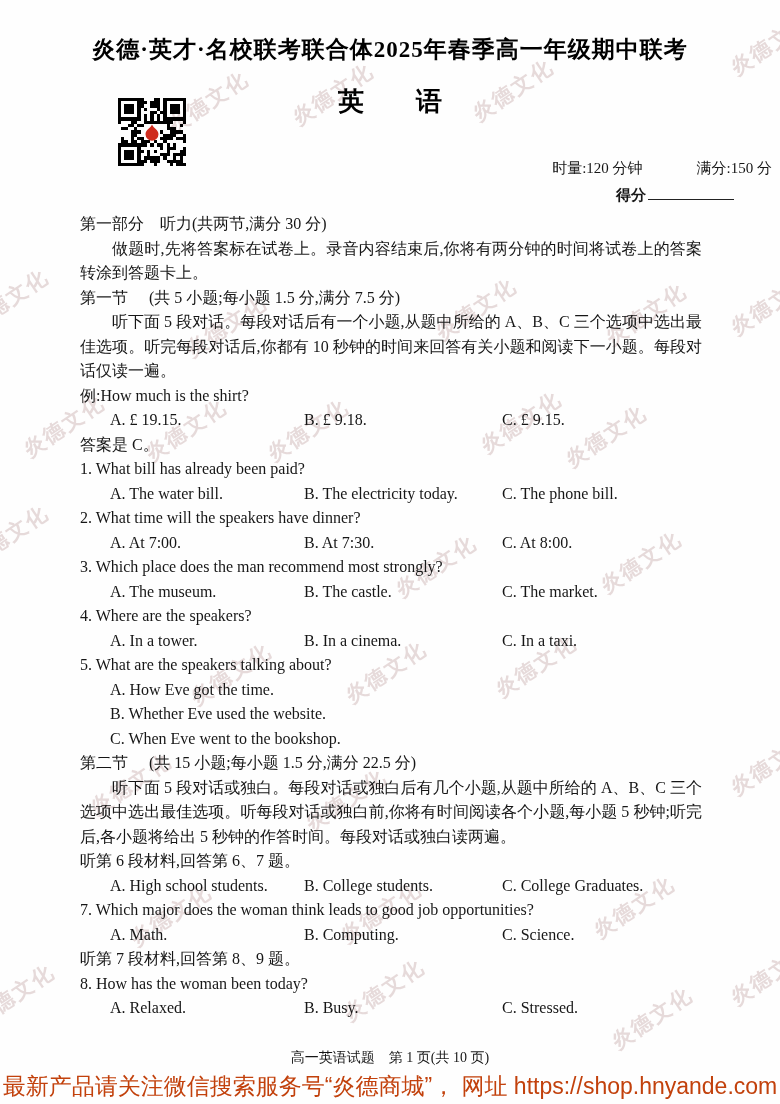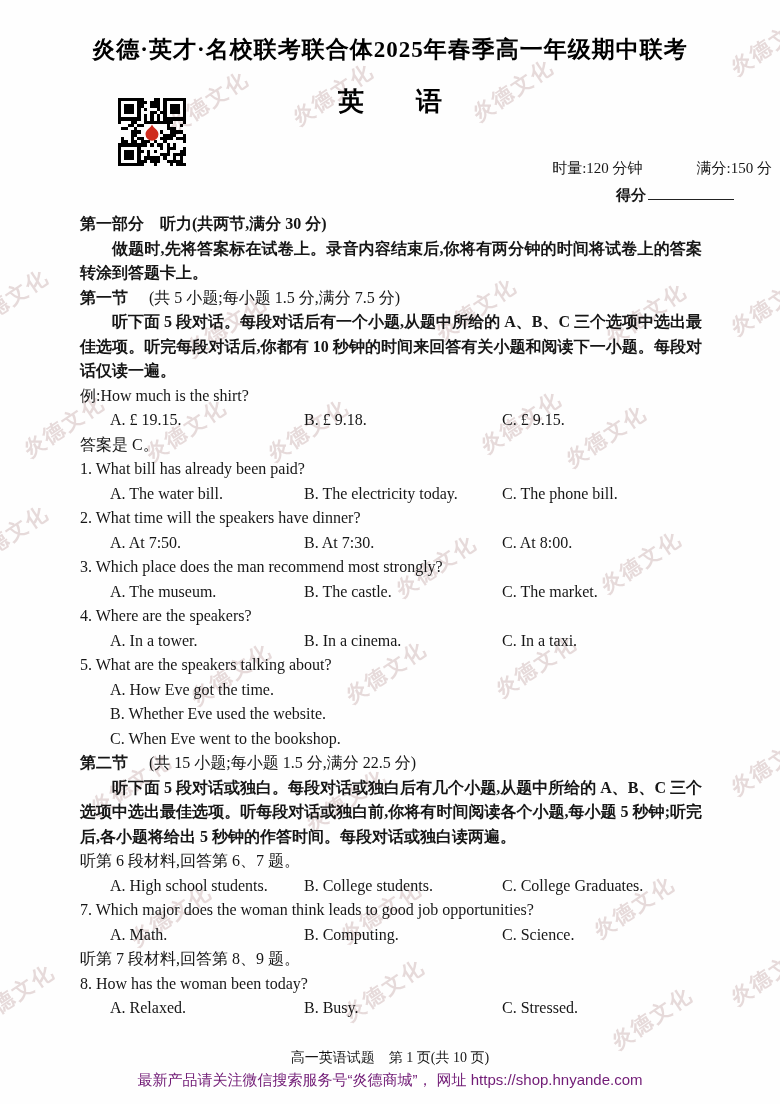--- a/index.html
+++ b/index.html
@@ -35,31 +35,31 @@
   .score{
     position:absolute;top:186px;left:568px;font-size:15px;font-weight:bold;
     font-family:"Liberation Sans","DejaVu Sans",sans-serif;white-space:nowrap;margin-left:48px;
   }
   .score-line{display:inline-block;width:86px;height:13px;border-bottom:1.5px solid #222;margin-left:2px;}
   
   .body{
     position:absolute;top:212px;left:80px;width:622px;
     font-size:16px;line-height:24.5px;z-index:1;
   }
-  .b{font-weight:bold;}
+  .b{font-weight:normal;}
   .gap-l{margin-left:16px;}
   .paren-gap{margin-left:21px;}
   .indent{text-indent:2em;text-align:justify;}
   .opts{display:grid;grid-template-columns:194px 198px auto;padding-left:30px;}
   .optline{padding-left:30px;}
   
   .footer-page{position:absolute;top:1049px;left:0;right:0;text-align:center;font-size:14px;}
   .promo{
     position:absolute;top:1071px;left:0;right:0;text-align:center;
-    font-size:15px;font-weight:500;color:#701a75;
+    font-size:23px;font-weight:500;color:#c2410c;
     font-family:"Liberation Sans","DejaVu Sans",sans-serif;
   }
 </style>
 </head>
 <body>
 
 <div class="page">
   <div id="wm-layer">
       <span class="wm" style="left: 162px; top: 88px;">炎德文化</span>
       <span class="wm" style="left: 287px; top: 80px;">炎德文化</span>
@@ -280,21 +280,21 @@
         <div class="opts">
           <span>A. The water bill.</span>
           <span>B. The electricity today.</span>
           <span>C. The phone bill.</span>
         </div>
       </div>
 
       <div>
         <div>2. What time will the speakers have dinner?</div>
         <div class="opts">
-          <span>A. At 7:50.</span>
+          <span>A. At 7:00.</span>
           <span>B. At 7:30.</span>
           <span>C. At 8:00.</span>
         </div>
       </div>
 
       <div>
         <div>3. Which place does the man recommend most strongly?</div>
         <div class="opts">
           <span>A. The museum.</span>
           <span>B. The castle.</span>

